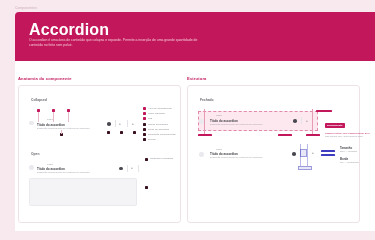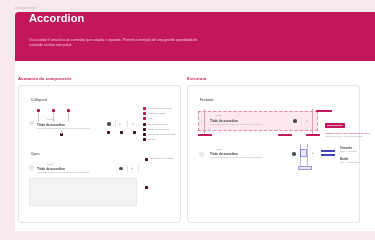--- a/index.html
+++ b/index.html
@@ -19,22 +19,22 @@
   }
 
   
   .hero {
     position: absolute; left: 15px; top: 12px;
     width: 360px; height: 49px;
     background: #c2185b;
     border-top-left-radius: 4px;
   }
   .hero-title {
-    position: absolute; left: 14px; top: 0;
-    font-size: 11px; font-weight: bold; color: #ffffff;
+    position: absolute; left: 14px; top: 9px;
+    font-size: 16px; font-weight: bold; color: #ffffff;
     letter-spacing: .1px;
   }
   .hero-desc {
     position: absolute; left: 14px; top: 26px; width: 180px;
     font-size: 3.4px; line-height: 1.55; color: #f3c6d6;
   }
 
   
   .canvas {
     position: absolute; left: 15px; top: 61px;

